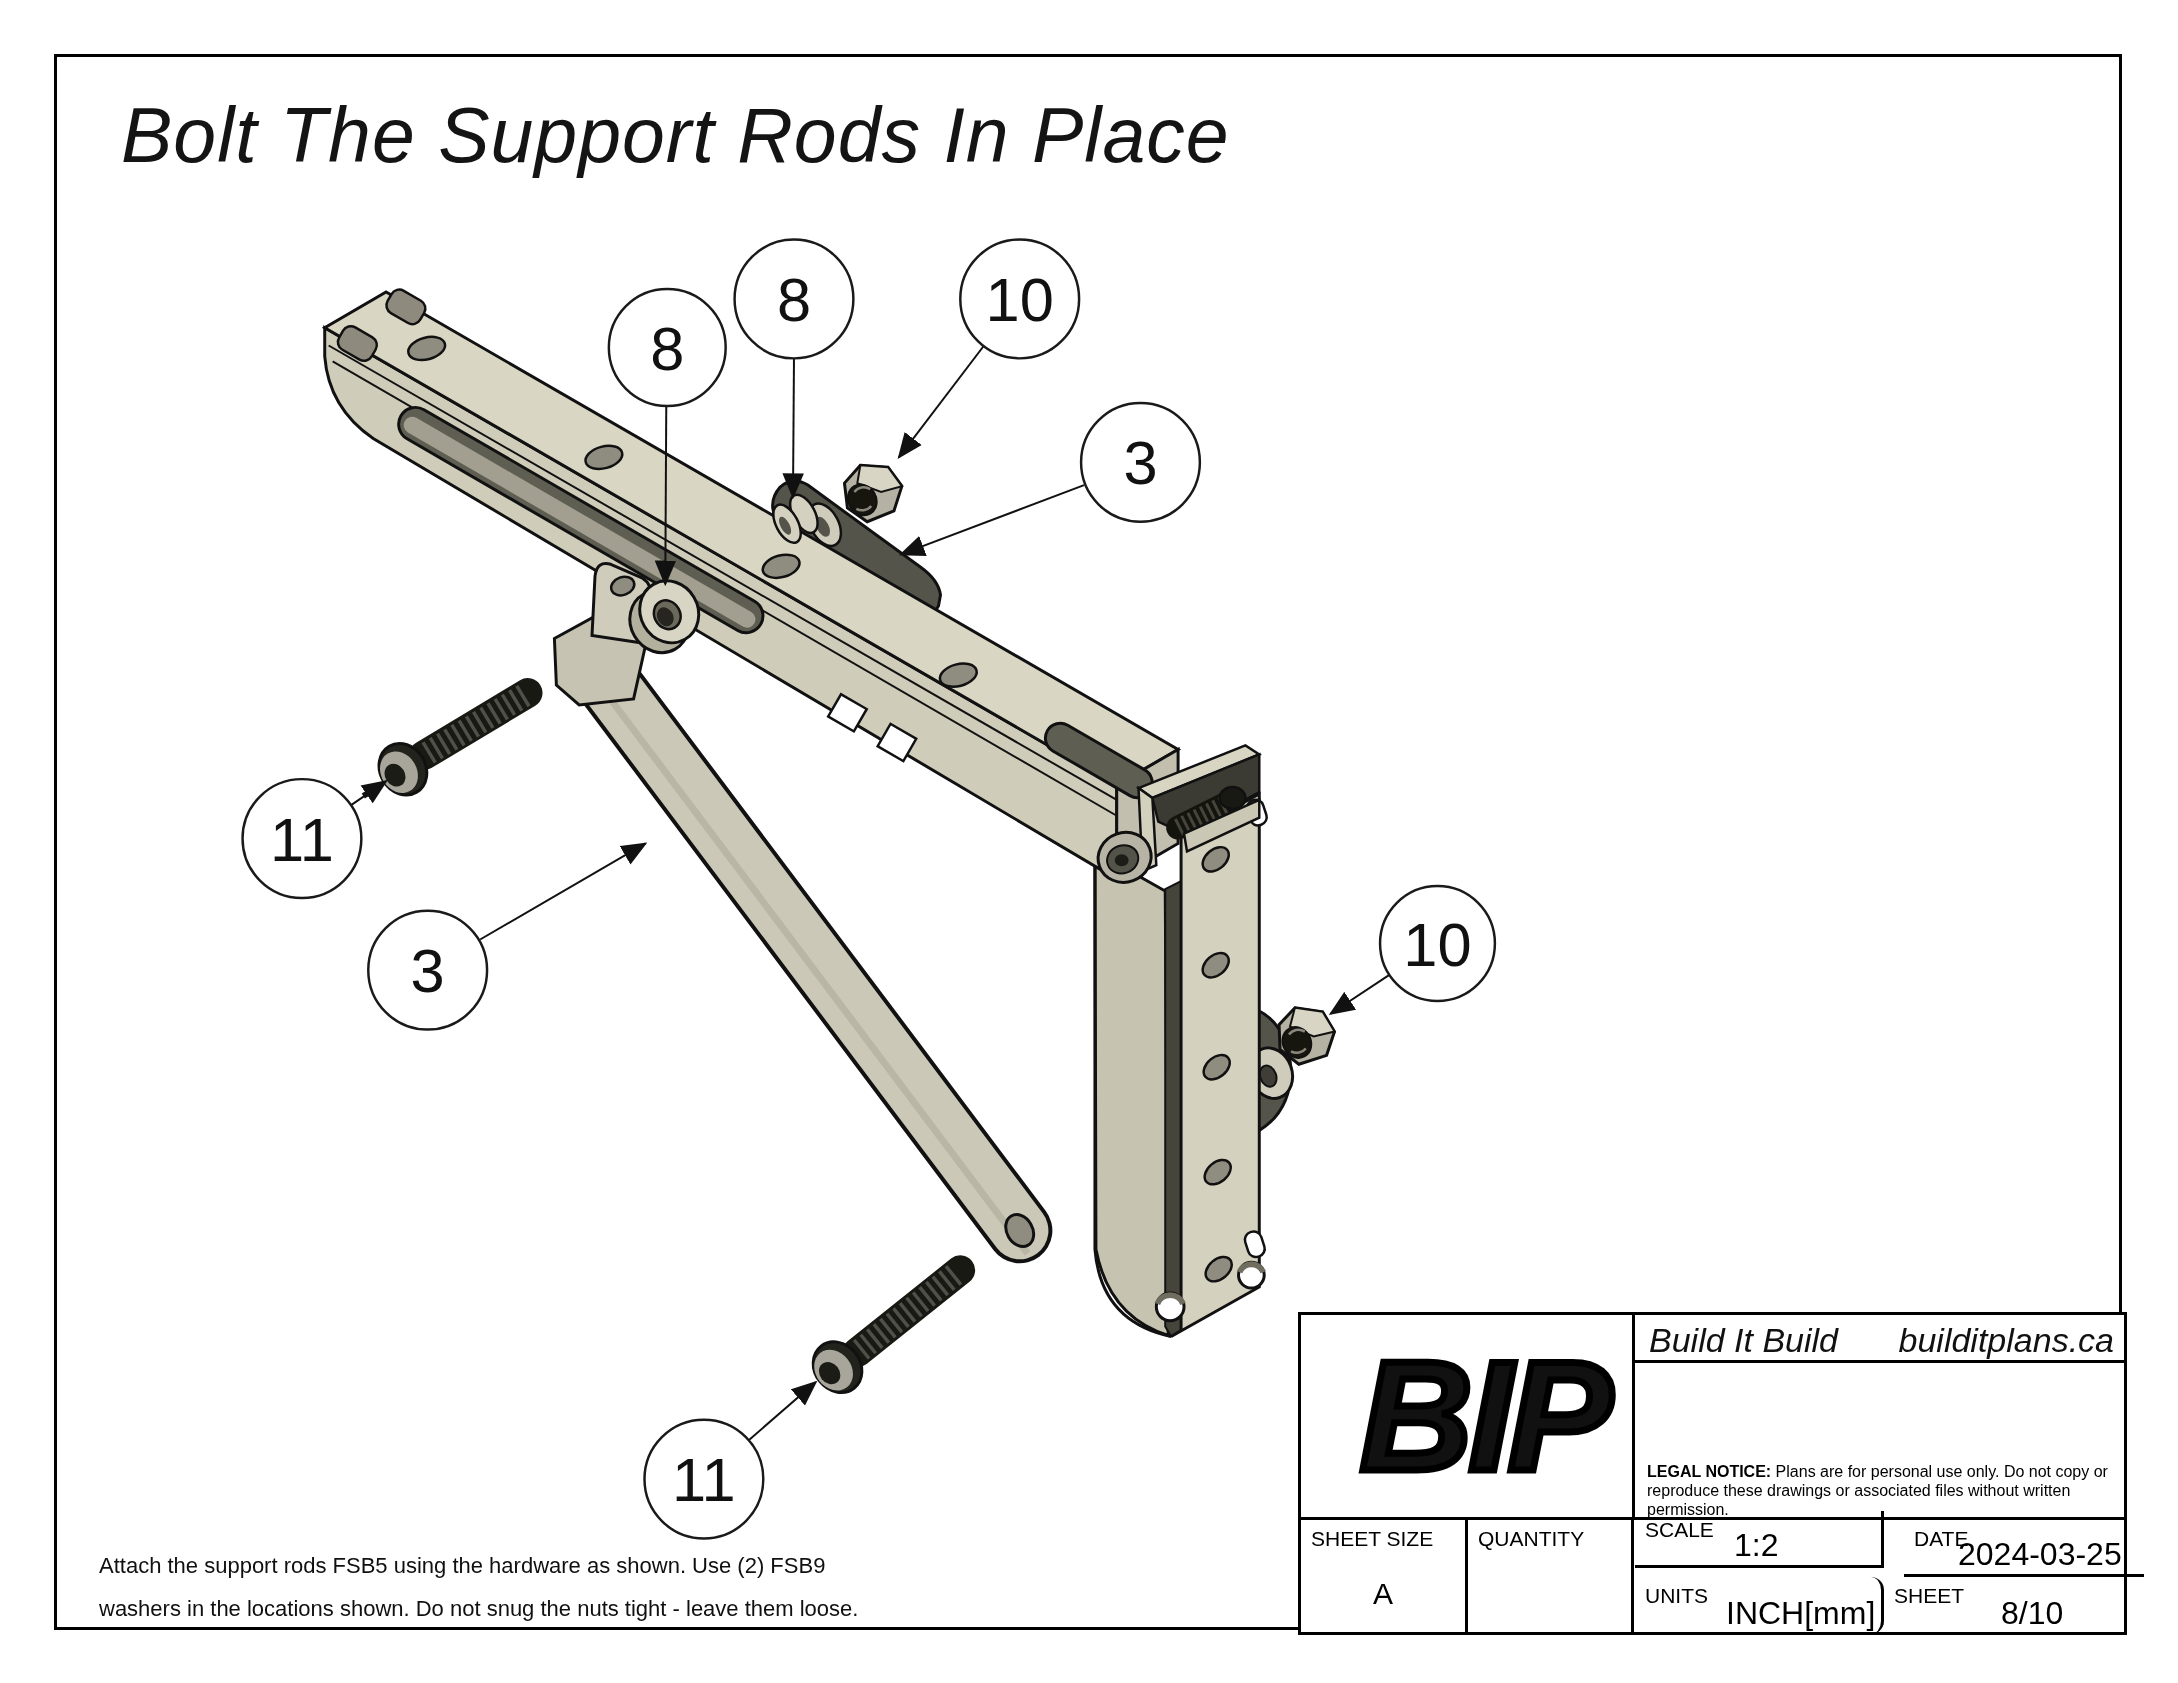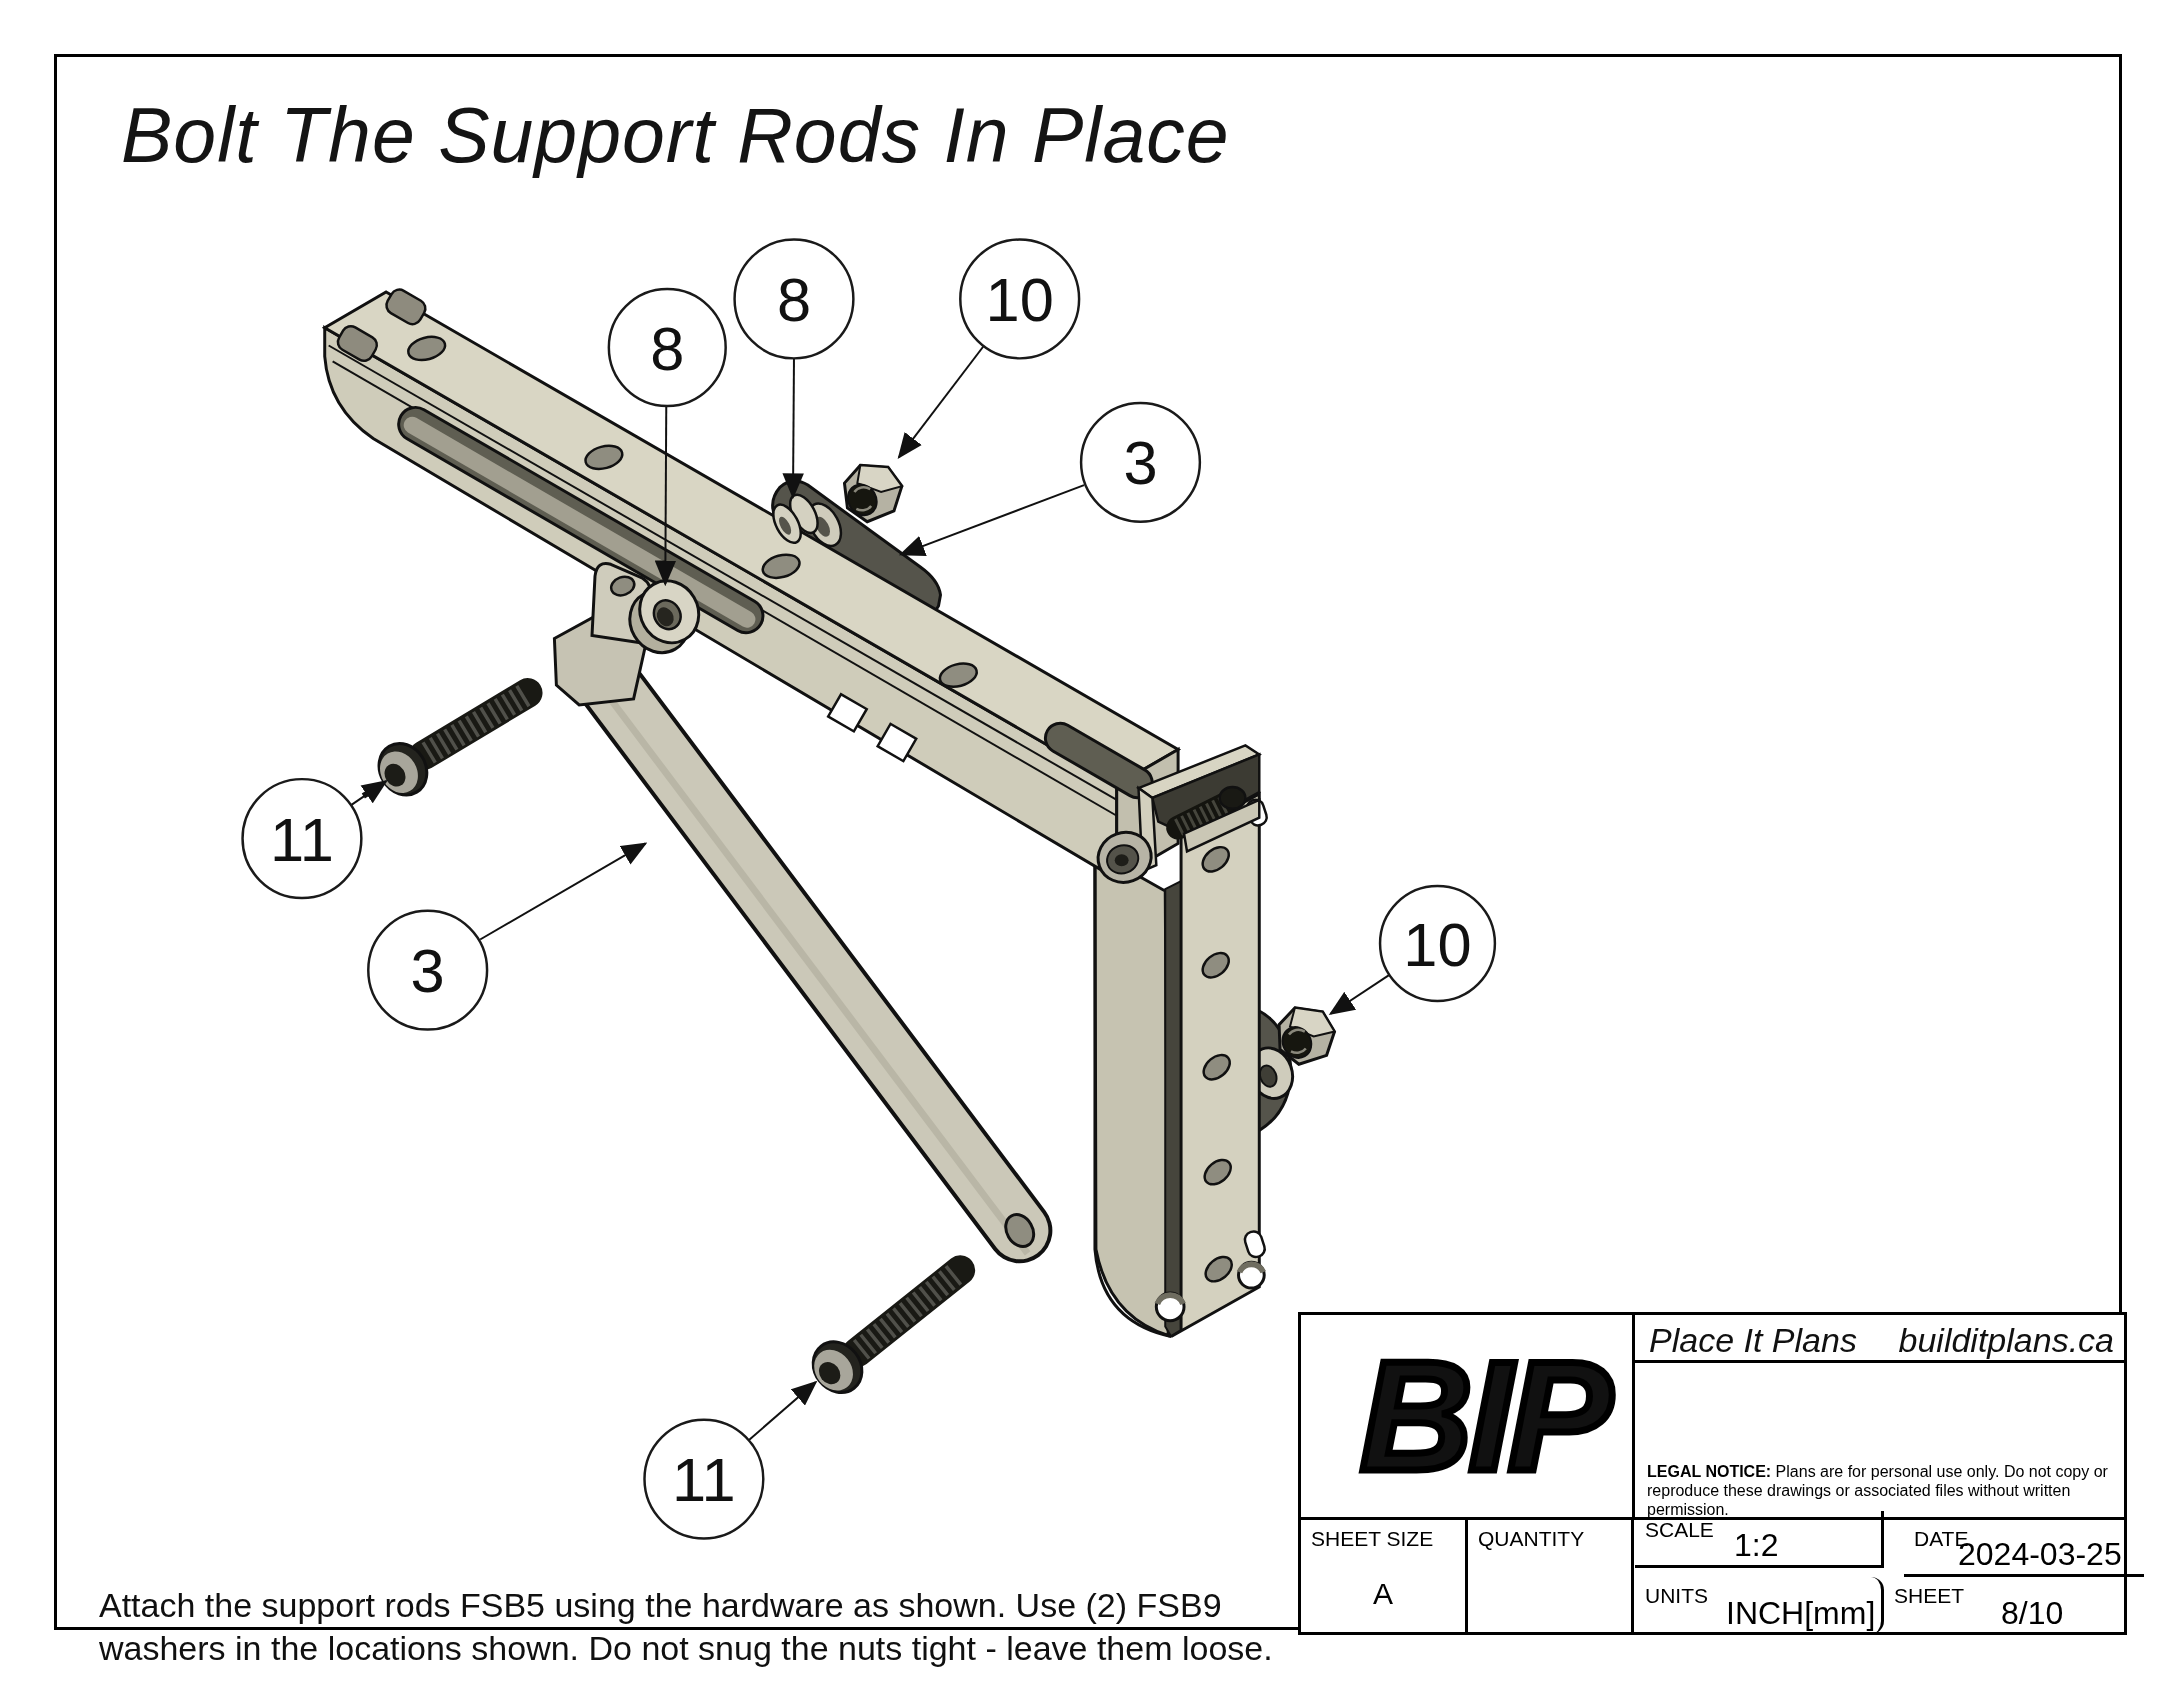--- a/index.html
+++ b/index.html
@@ -2,21 +2,21 @@
 <html><head>
 <meta charset="utf-8">
 <style>
   html,body{margin:0;padding:0;background:#e8e8e8;}
   .sheet{position:relative;width:2178px;height:1683px;background:#ffffff;
          font-family:"Liberation Sans",sans-serif;color:#111;overflow:hidden;}
   .sheet-border{position:absolute;left:54px;top:54px;width:2068px;height:1576px;
          border:3px solid #000;box-sizing:border-box;}
   .page-title{position:absolute;left:121px;top:91px;font-size:77px;font-style:italic;
          color:#141414;white-space:nowrap;letter-spacing:1px;}
-  .note{position:absolute;left:99px;top:1544px;font-size:34px;line-height:43px;color:#101010;margin-top:40px;}
+  .note{position:absolute;left:99px;top:1544px;font-size:22px;line-height:43px;color:#101010;}
   .drawing-svg{position:absolute;left:0;top:0;}
 
   
   .tb{position:absolute;left:1298px;top:1312px;width:829px;height:323px;
       border:3px solid #000;box-sizing:border-box;background:#fff;}
   .tb .cell{position:absolute;box-sizing:border-box;}
   .tb-bip{left:0;top:0;width:334px;height:205px;border-right:3px solid #000;border-bottom:3px solid #000;
       display:flex;align-items:center;justify-content:center;padding-left:35px;}
   .bip-logo{font-size:156px;font-weight:bold;font-style:italic;letter-spacing:-4px;
       -webkit-text-stroke:7px #000;}
@@ -251,21 +251,21 @@
   <div class="note">
     <div>Attach the support rods FSB5 using the hardware as shown. Use (2) FSB9</div>
     <div>washers in the locations shown. Do not snug the nuts tight - leave them loose.</div>
   </div>
 
   <div class="tb">
     <div class="cell tb-bip">
       <span class="bip-logo">BIP</span>
     </div>
     <div class="cell tb-rowA">
-      <span class="tb-company">Place It Plans</span>
+      <span class="tb-company">Build It Build</span>
       <span class="tb-site">builditplans.ca</span>
     </div>
     <div class="cell tb-rowB">
       <div class="tb-legal"><b>LEGAL NOTICE:</b><span> Plans are for personal use only. Do not copy or reproduce these drawings or associated files without written permission.</span></div>
     </div>
     <div class="cell tb-ss">
       <span class="tb-label">SHEET SIZE</span>
       <span class="tb-value v-ss">A</span>
     </div>
     <div class="cell tb-qty">

